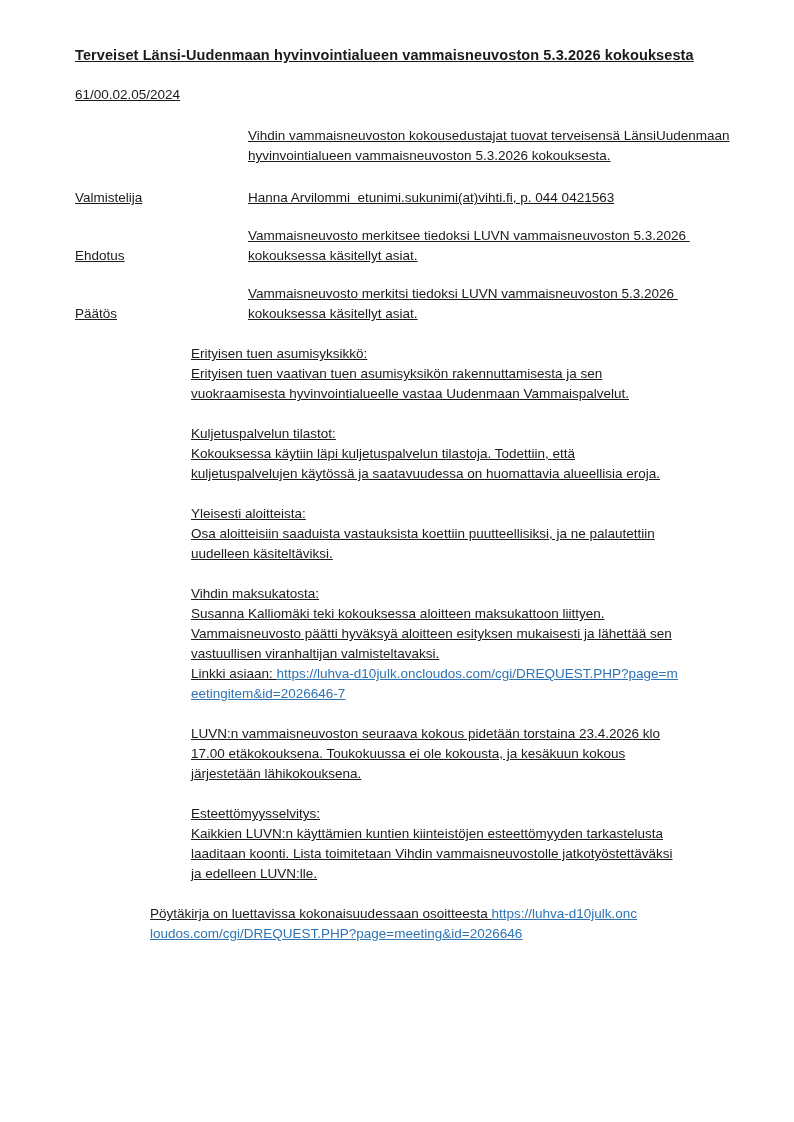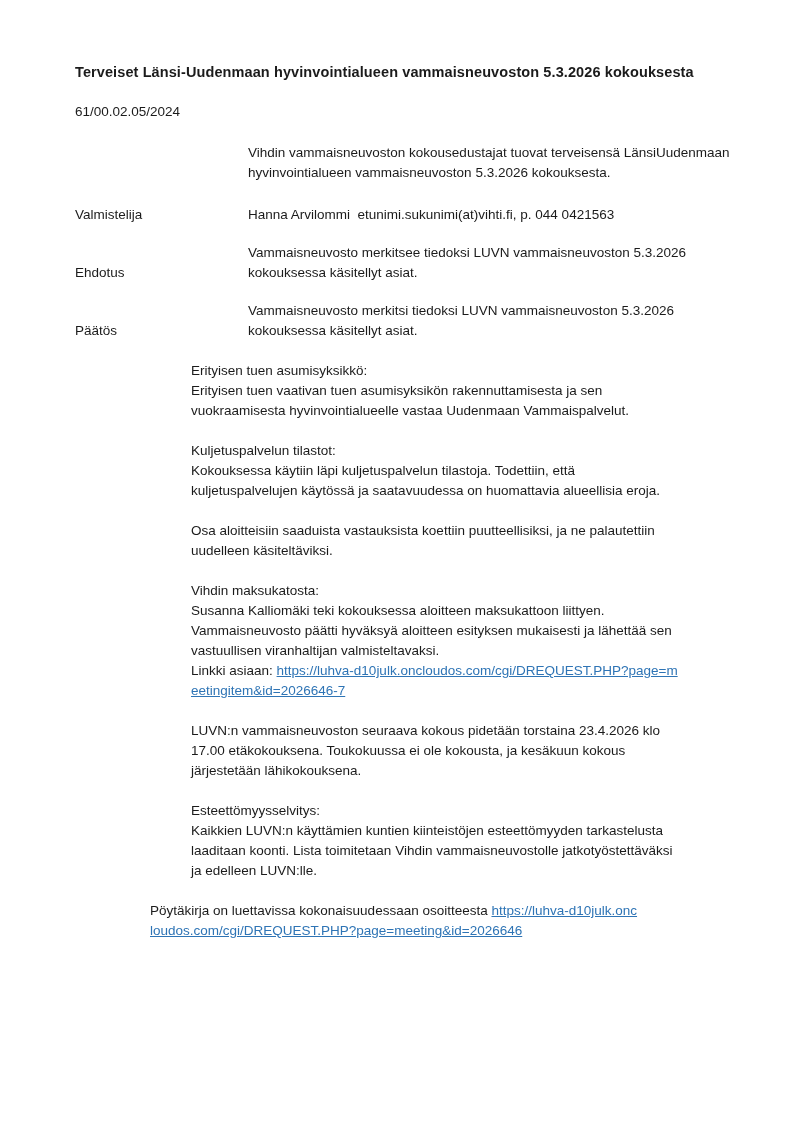--- a/index.html
+++ b/index.html
@@ -8,23 +8,24 @@
     width: 794px;
     height: 1122px;
     font-family: "Liberation Sans", sans-serif;
     color: var(--text, #1b1b1b);
     overflow: hidden;
   }
   .doc {
     width: 794px;
     height: 1122px;
     background: var(--page-bg, #ffffff);
-    padding: 62px 58px 0 75px;
+    padding: 45px 58px 0 75px;
     font-size: 13.5px;
     line-height: 20px;
+    text-decoration: underline;
   }
   .title {
     font-size: 14.5px;
     font-weight: 700;
     line-height: 20px;
     margin-bottom: 20px;
     letter-spacing: 0.1px;
   }
   .meta { margin-bottom: 21px; }
   .meta div { line-height: 20px; }
@@ -81,20 +82,21 @@
       <div>Erityisen tuen asumisyksikkö:</div>
       <div>Erityisen tuen vaativan tuen asumisyksikön rakennuttamisesta ja sen vuokraamisesta hyvinvointialueelle vastaa Uudenmaan Vammaispalvelut.</div>
     </div>
 
     <div class="section">
       <div>Kuljetuspalvelun tilastot:</div>
       <div>Kokouksessa käytiin läpi kuljetuspalvelun tilastoja. Todettiin, että kuljetuspalvelujen käytössä ja saatavuudessa on huomattavia alueellisia eroja.</div>
     </div>
 
     <div class="section">
+      <div>Yleisesti aloitteista:</div>
       <div>Osa aloitteisiin saaduista vastauksista koettiin puutteellisiksi, ja ne palautettiin uudelleen käsiteltäviksi.</div>
     </div>
 
     <div class="section">
       <div>Vihdin maksukatosta:</div>
       <div>Susanna Kalliomäki teki kokouksessa aloitteen maksukattoon liittyen. Vammaisneuvosto päätti hyväksyä aloitteen esityksen mukaisesti ja lähettää sen vastuullisen viranhaltijan valmisteltavaksi.</div>
       <div><span>Linkki asiaan: </span><a href="#" class="link">https://luhva-d10julk.oncloudos.com/cgi/DREQUEST.PHP?page=meetingitem&amp;id=2026646-7</a></div>
     </div>
 
     <div class="section">

